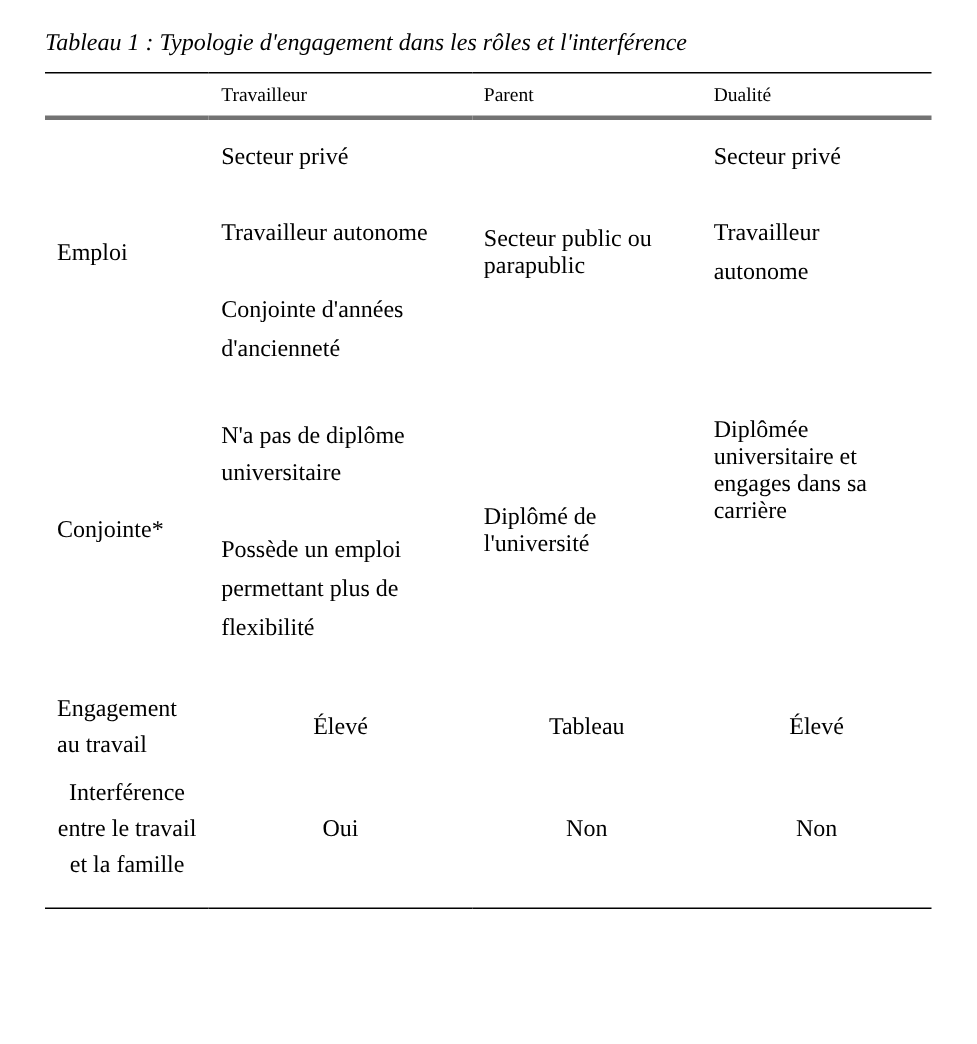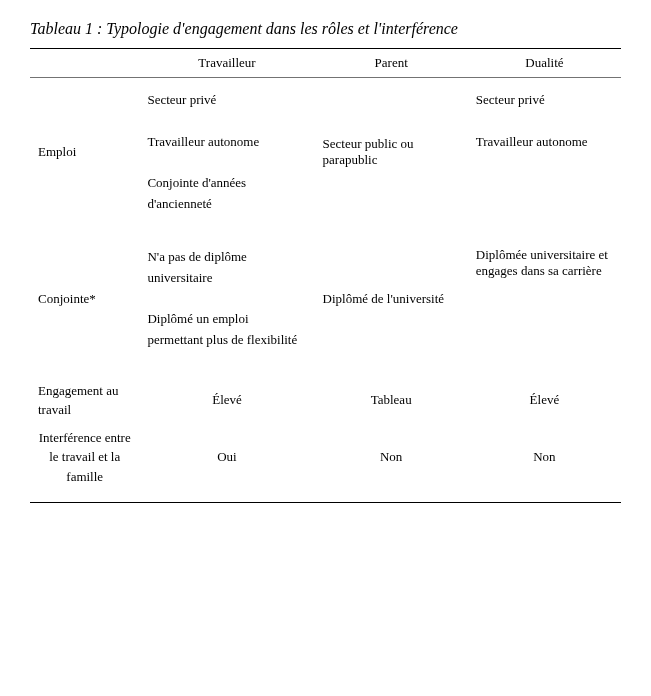--- a/index.html
+++ b/index.html
@@ -24,24 +24,24 @@
       font-style: italic;
     }
 
     table {
       width: 100%;
       border-collapse: collapse;
     }
 
     thead tr th {
       border-top: 1.5px solid #000;
-      border-bottom: 1px solid #737373;
+      border-bottom: 3px solid #737373;
       padding: 6px 8px;
       font-weight: normal;
-      text-align: center;
+      text-align: left;
       vertical-align: bottom;
     }
 
     thead tr th:first-child {
       width: 100px;
     }
 
     thead tr th:nth-child(2) {
       width: 160px;
     }
@@ -50,21 +50,21 @@
       width: 140px;
     }
 
     thead tr th:nth-child(4) {
       width: 140px;
     }
 
     tbody tr td {
       padding: 8px 8px;
       vertical-align: top;
-      font-size: 13px;
+      font-size: 16px;
     }
 
     tbody tr td:first-child {
       font-weight: normal;
       vertical-align: middle;
     }
 
     .row-emploi td {
       padding-top: 12px;
       padding-bottom: 12px;
@@ -142,21 +142,21 @@
     <tr>
       <td colspan="4" style="padding: 4px 0;"></td>
     </tr>
 
     <tr class="row-conjointe">
       <td>Conjointe*</td>
       <td>
         <div class="cell-list">
           <div>N'a pas de diplôme universitaire</div>
           <br>
-          <div>Diplômé un emploi permettant plus de flexibilité</div>
+          <div>Possède un emploi permettant plus de flexibilité</div>
         </div>
       </td>
       <td style="vertical-align: middle;">
         <div>Diplômé de l'université</div>
       </td>
       <td>
         <div>Diplômée universitaire et engages dans sa carrière</div>
       </td>
     </tr>
 

